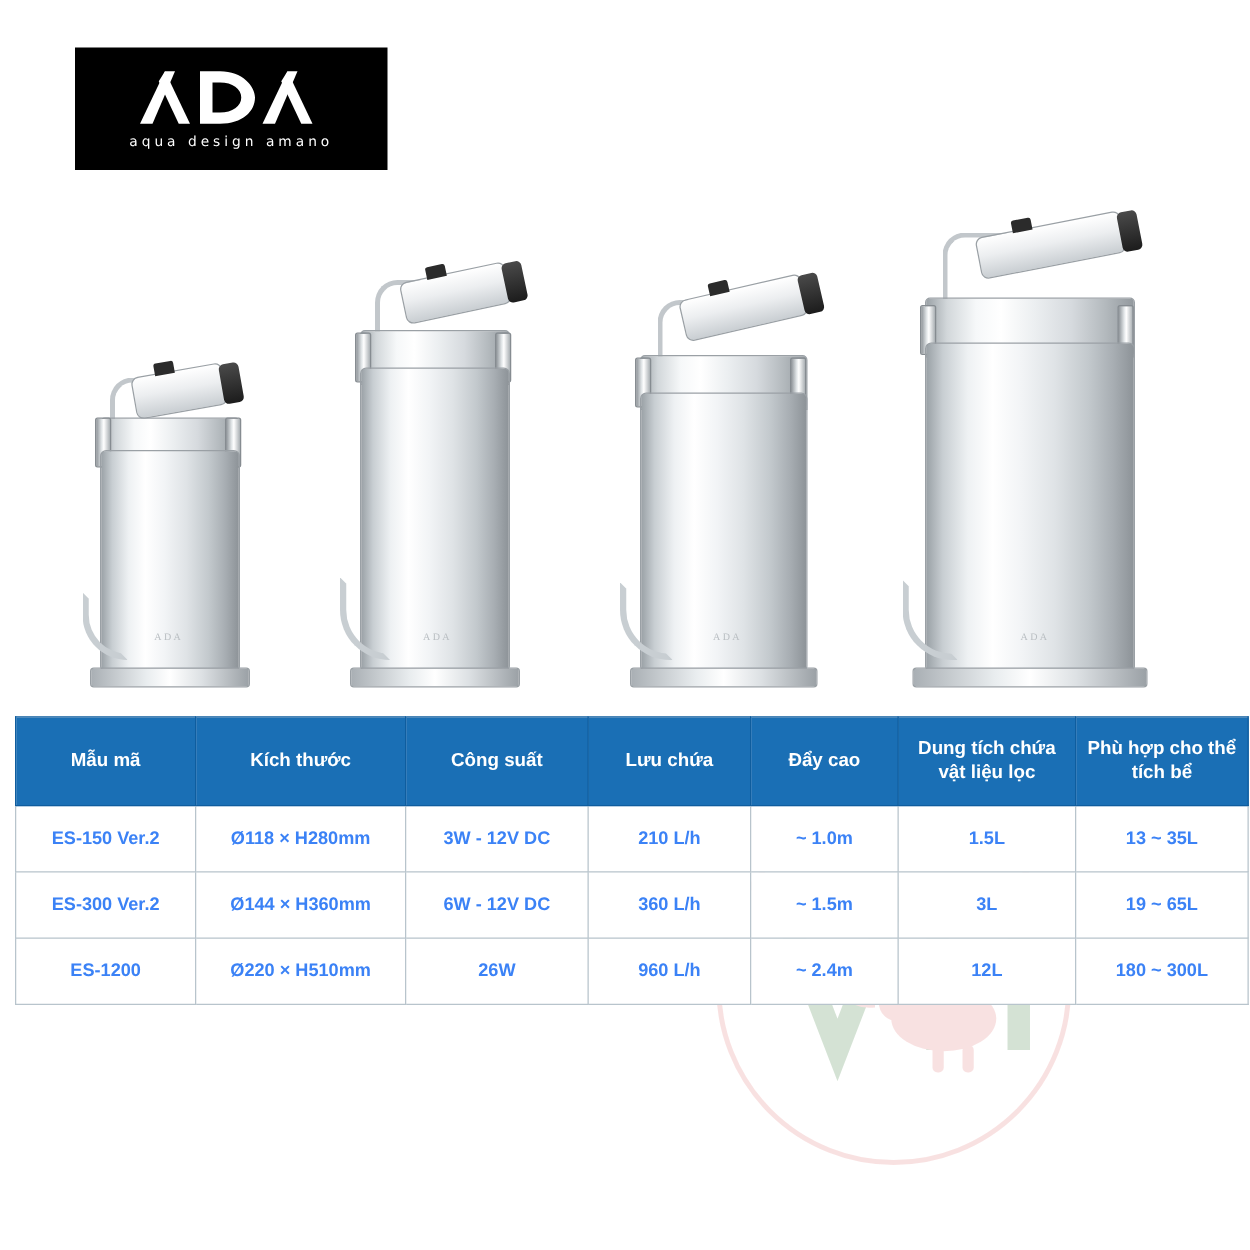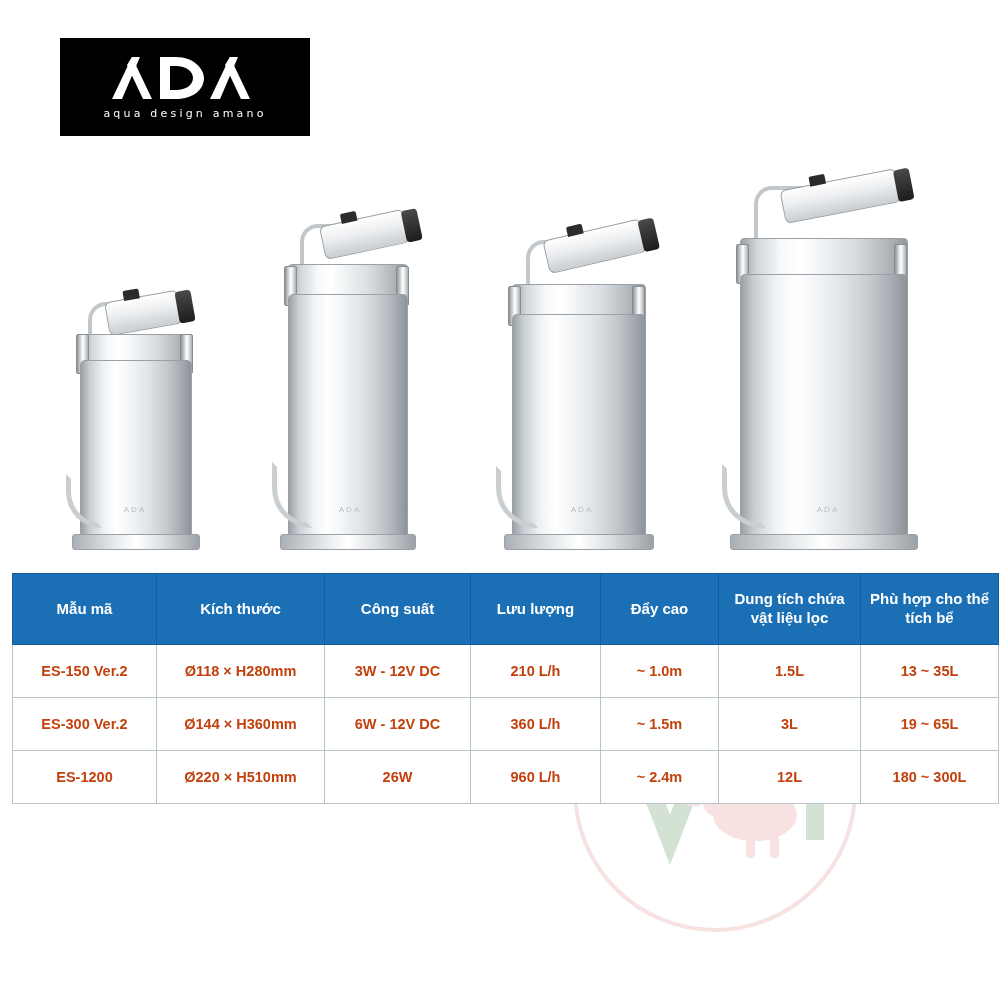--- a/index.html
+++ b/index.html
@@ -45,20 +45,21 @@
   .products {
     position: absolute;
     left: 0;
     top: 130px;
     width: 1000px;
     height: 420px;
   }
   .unit {
     position: absolute;
     bottom: 0;
+    font-family: Liberation Serif, serif;
   }
   .body-can {
     position: absolute;
     bottom: 14px;
     left: 0;
     border-radius: 5px 5px 3px 3px;
     background: linear-gradient(to right,
       #9aa1a6 0%, #c8ced2 8%, #eef1f3 20%, #ffffff 32%,
       #f2f4f6 46%, #dfe3e6 62%, #c3c9cd 78%, #a8aeb3 90%, #8d9398 100%);
     border: 1px solid #9aa0a5;
@@ -172,21 +173,21 @@
     font-weight: bold;
     padding: 10px 4px;
     border: 1px solid #0f5d9e;
     line-height: 1.25;
     height: 50px;
     vertical-align: middle;
   }
   .spec-table td {
     font-size: 14.5px;
     font-weight: bold;
-    color: #c2410c;
+    color: #3b82f6;
     text-align: center;
     border: 1px solid #b8c4cc;
     height: 48px;
     padding: 2px;
     background: rgba(255,255,255,0.0);
   }
   .spec-table tbody tr { background: #ffffff; }
   .col-0 { width: 144px; }
   .col-1 { width: 168px; }
   .col-2 { width: 146px; }
@@ -305,21 +306,21 @@
         <col class="col-3">
       <col class="col-4">
         <col class="col-5">
         <col class="col-6">
     </colgroup>
     <thead>
       <tr>
         <th>Mẫu mã</th>
         <th>Kích thước</th>
         <th>Công suất</th>
-        <th>Lưu lượng</th>
+        <th>Lưu chứa</th>
         <th>Đẩy cao</th>
         <th>Dung tích chứa vật liệu lọc</th>
         <th>Phù hợp cho thể tích bể</th>
       </tr>
     </thead>
     <tbody>
       <tr>
         <td>ES-150 Ver.2</td>
         <td>Ø118 × H280mm</td>
         <td>3W - 12V DC</td>

